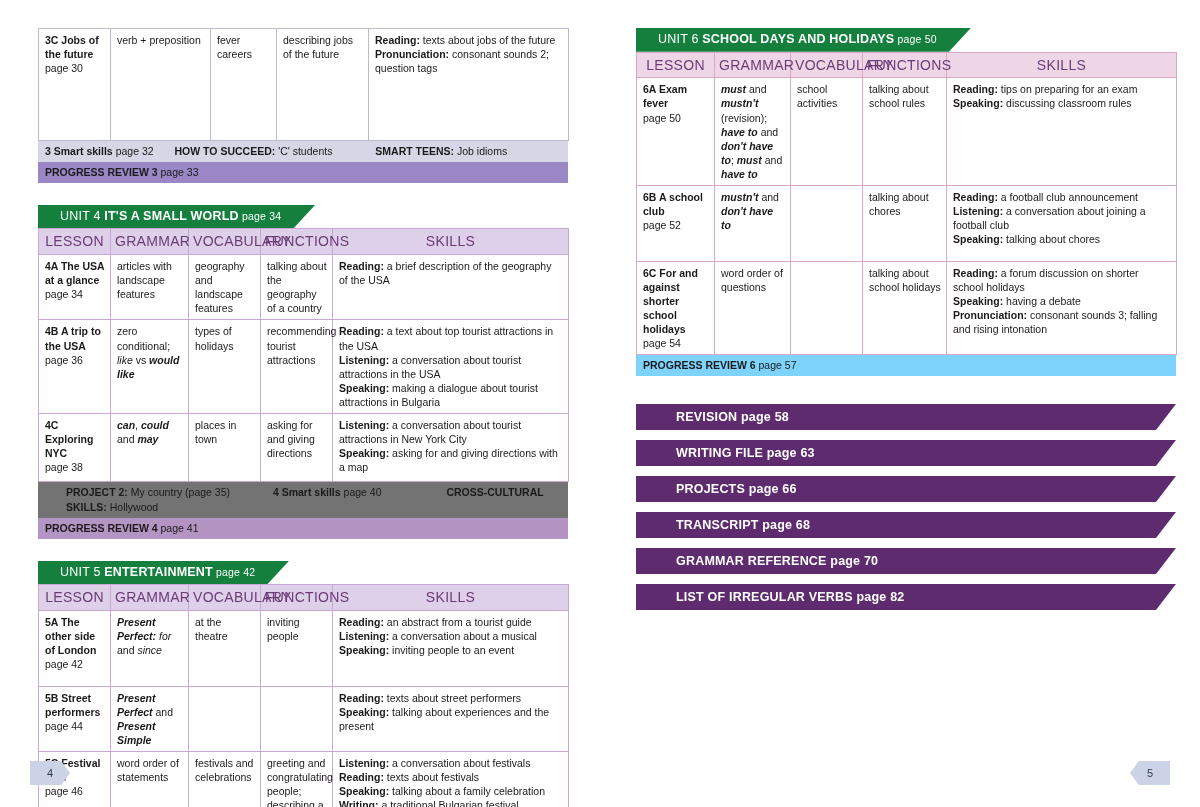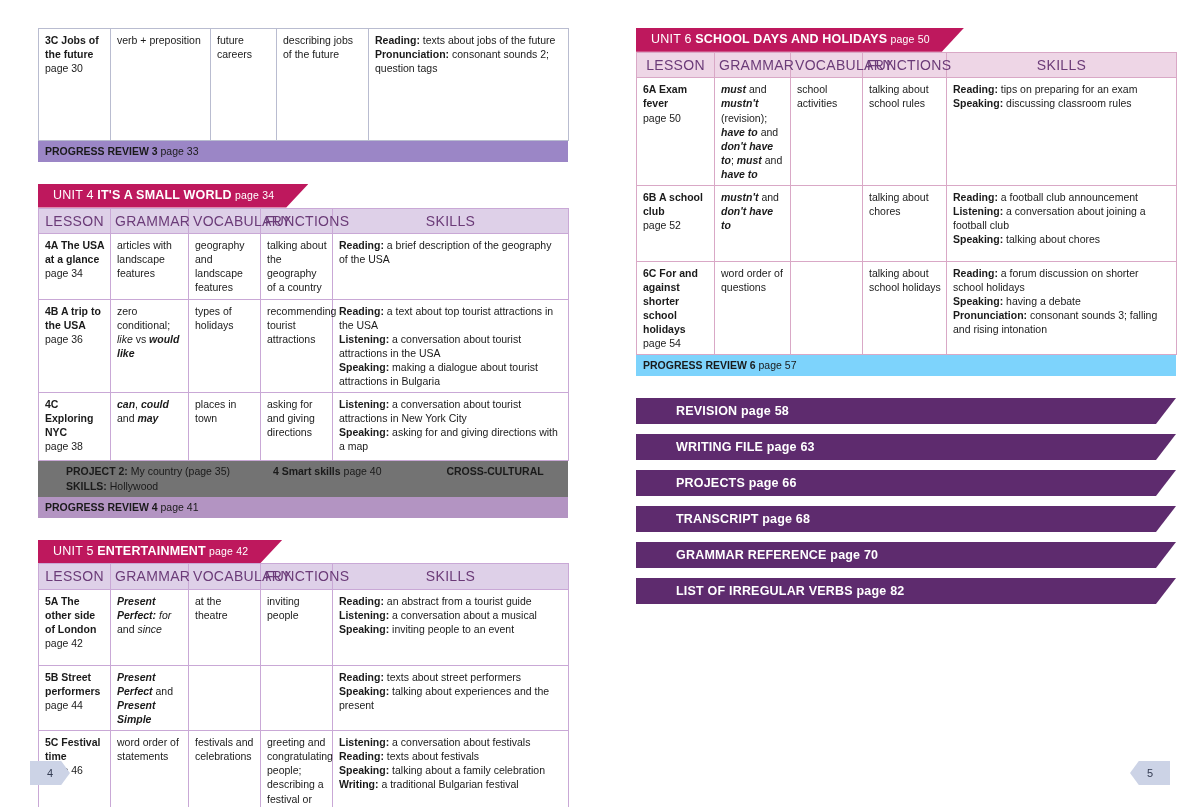--- a/index.html
+++ b/index.html
@@ -46,23 +46,23 @@
 
   .lesson { font-weight: bold; }
   b { font-weight: bold; }
   i { }
 
   
   .banner {
     position: relative;
     display: inline-block;
     color: #ffffff;
-    background: #be185d;
+    background: #15803d;
     font-size: 12.5px;
-    padding: 4px 34px 4px 15px;
+    padding: 4px 34px 4px 22px;
     letter-spacing: .2px;
     line-height: 1.25;
     -webkit-clip-path: polygon(0 0, 100% 0, calc(100% - 22px) 100%, 0 100%);
     clip-path: polygon(0 0, 100% 0, calc(100% - 22px) 100%, 0 100%);
   }
   .banner .strong { font-weight: bold; }
   .banner .pg { font-size: 10.5px; }
   .banner-wrap { line-height: 0; }
 
   
@@ -75,21 +75,21 @@
   .strip-smart-pur { background: #737373; padding-left: 28px; }
   .strip-smart-pink { background: #f0dcea; }
   .strip-prog-lav { background: #9b86c6; }
   .strip-prog-pur { background: #b394c2; }
   .strip-prog-pink { background: #7dd3fc; }
   .gap-s { display:inline-block; width: 18px; }
   .gap-m { display:inline-block; width: 40px; }
   .gap-l { display:inline-block; width: 62px; }
 
   
-  .navlist { margin-top: 22px; }
+  .navlist { margin-top: 28px; }
   .navbanner {
     position: relative;
     display: block;
     background: #5e2b6e;
     color: #fff;
     font-weight: bold;
     font-size: 12.5px;
     padding: 6px 34px 6px 40px;
     margin-bottom: 10px;
     letter-spacing: .2px;
@@ -148,30 +148,38 @@
         <col style="width:92px">
           <col style="width:200px">
       </colgroup>
       <tbody>
         <tr style="height:112px">
           <td>
             <span class="lesson">3C Jobs of the future</span><br>
             <span class="pg">page 30</span>
           </td>
           <td>verb + preposition</td>
-          <td>future careers</td>
+          <td>fever careers</td>
           <td>describing jobs of the future</td>
           <td>
             <span><b>Reading:</b><span> texts about jobs of the future</span></span><br>
             <span><b>Pronunciation:</b><span> consonant sounds 2; question tags</span></span>
           </td>
         </tr>
       </tbody>
     </table>
 
+    <div class="strip strip-smart-lav">
+      <b>3 Smart skills</b>
+      <span>page 32</span><span class="gap-s"></span>
+      <b>HOW TO SUCCEED:</b>
+      <span>'C' students</span><span class="gap-m"></span>
+      <b>SMART TEENS:</b>
+      <span>Job idioms</span>
+    </div>
 
     <div class="strip strip-prog-lav">
       <b>PROGRESS REVIEW 3</b>
       <span>page 33</span>
     </div>
 
     <div class="blocksep"></div>
 
     <div class="banner-wrap">
       <div class="banner">

